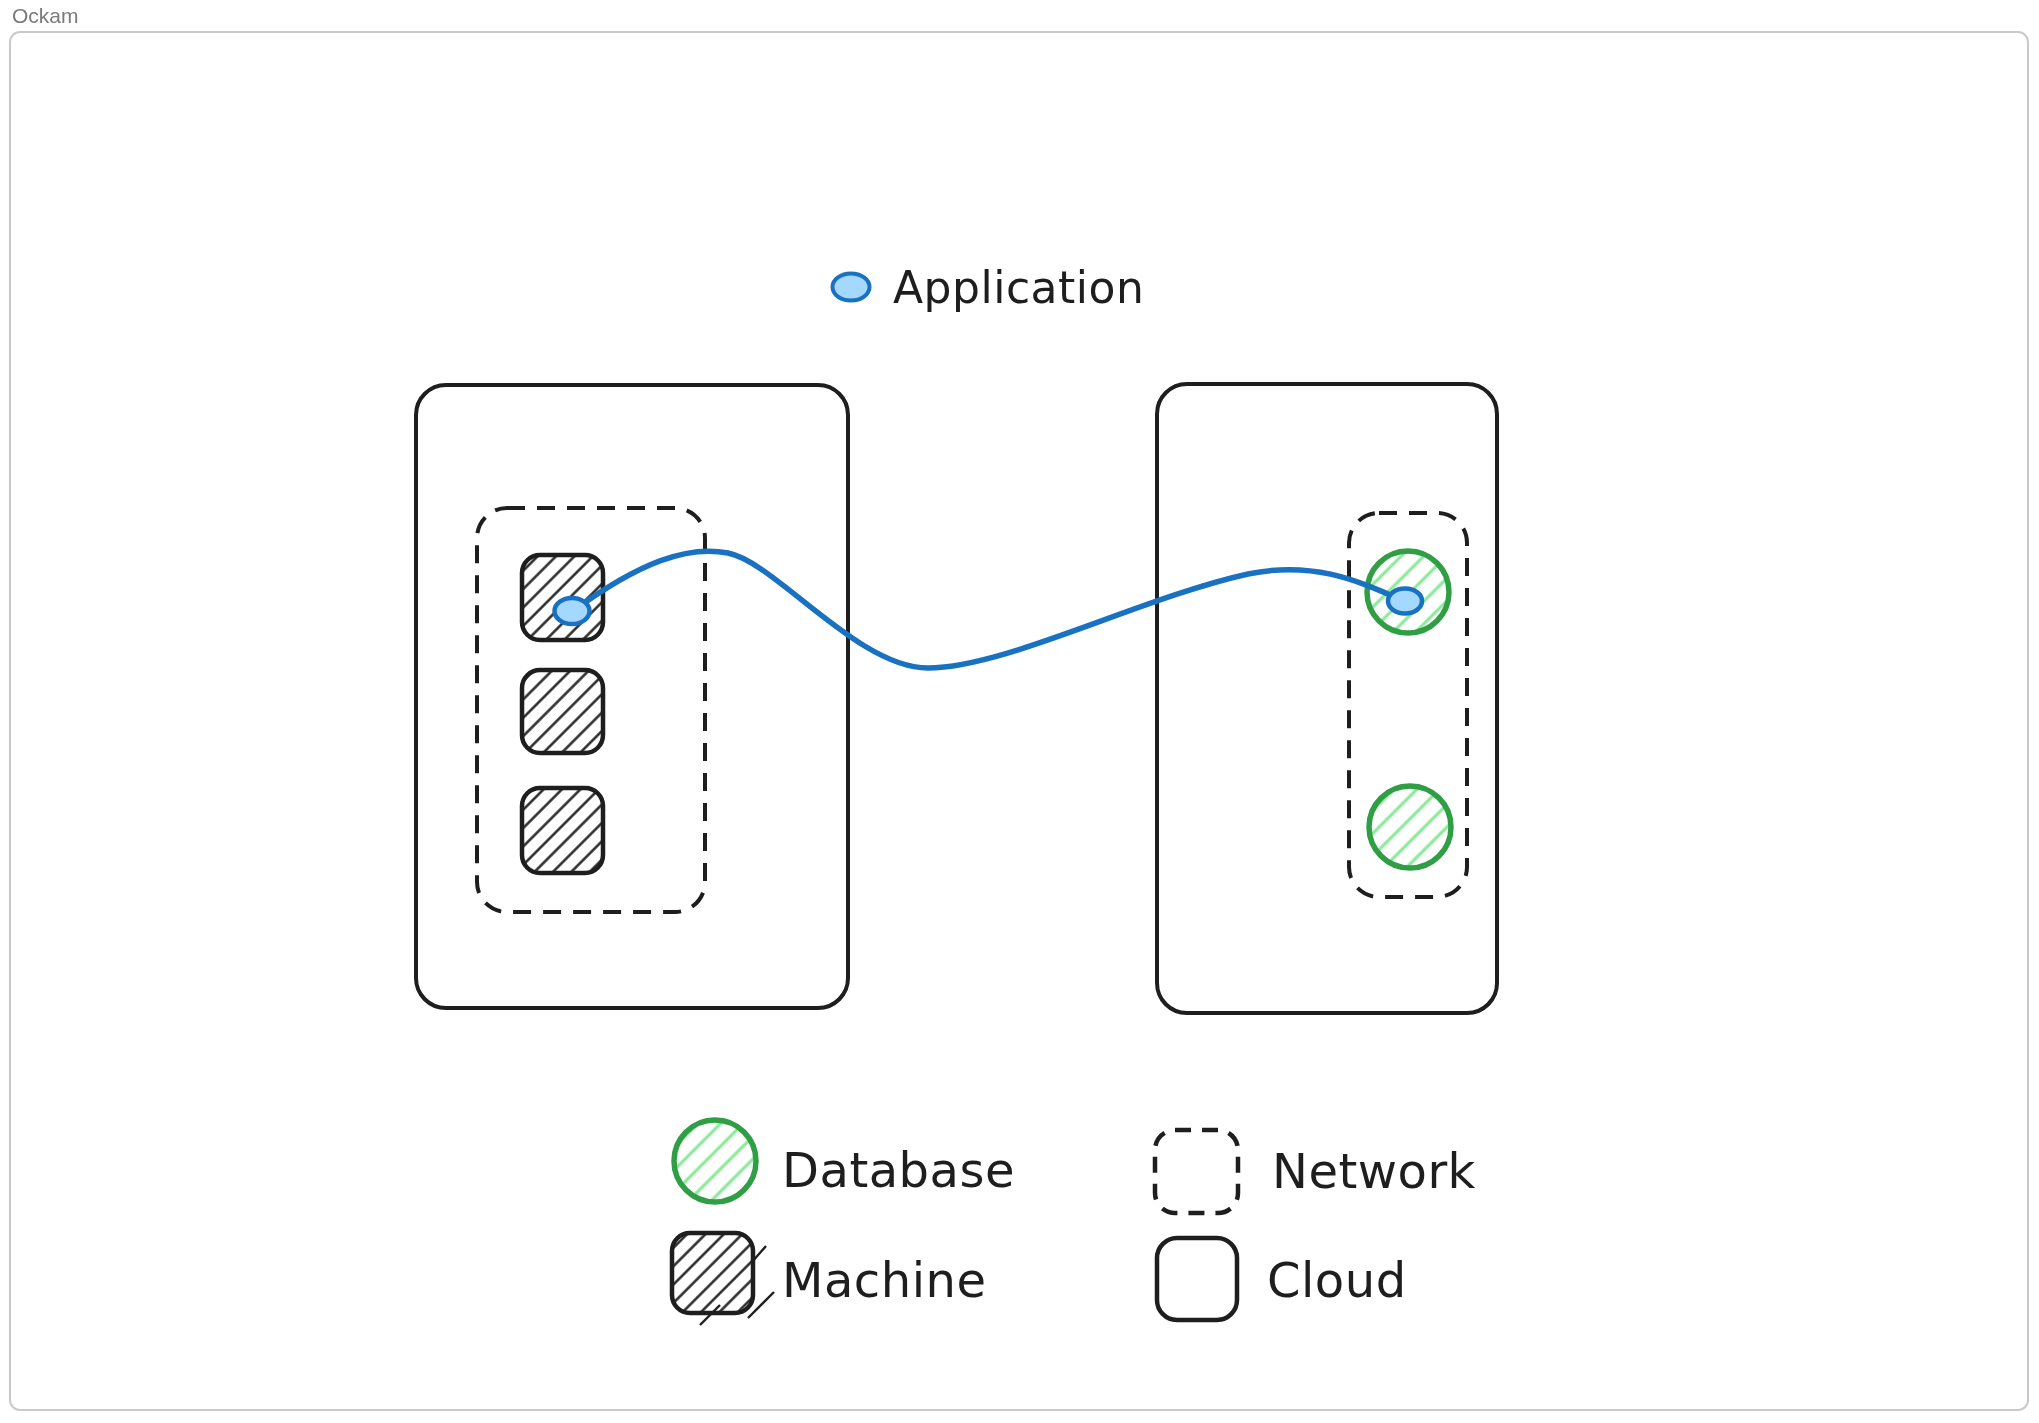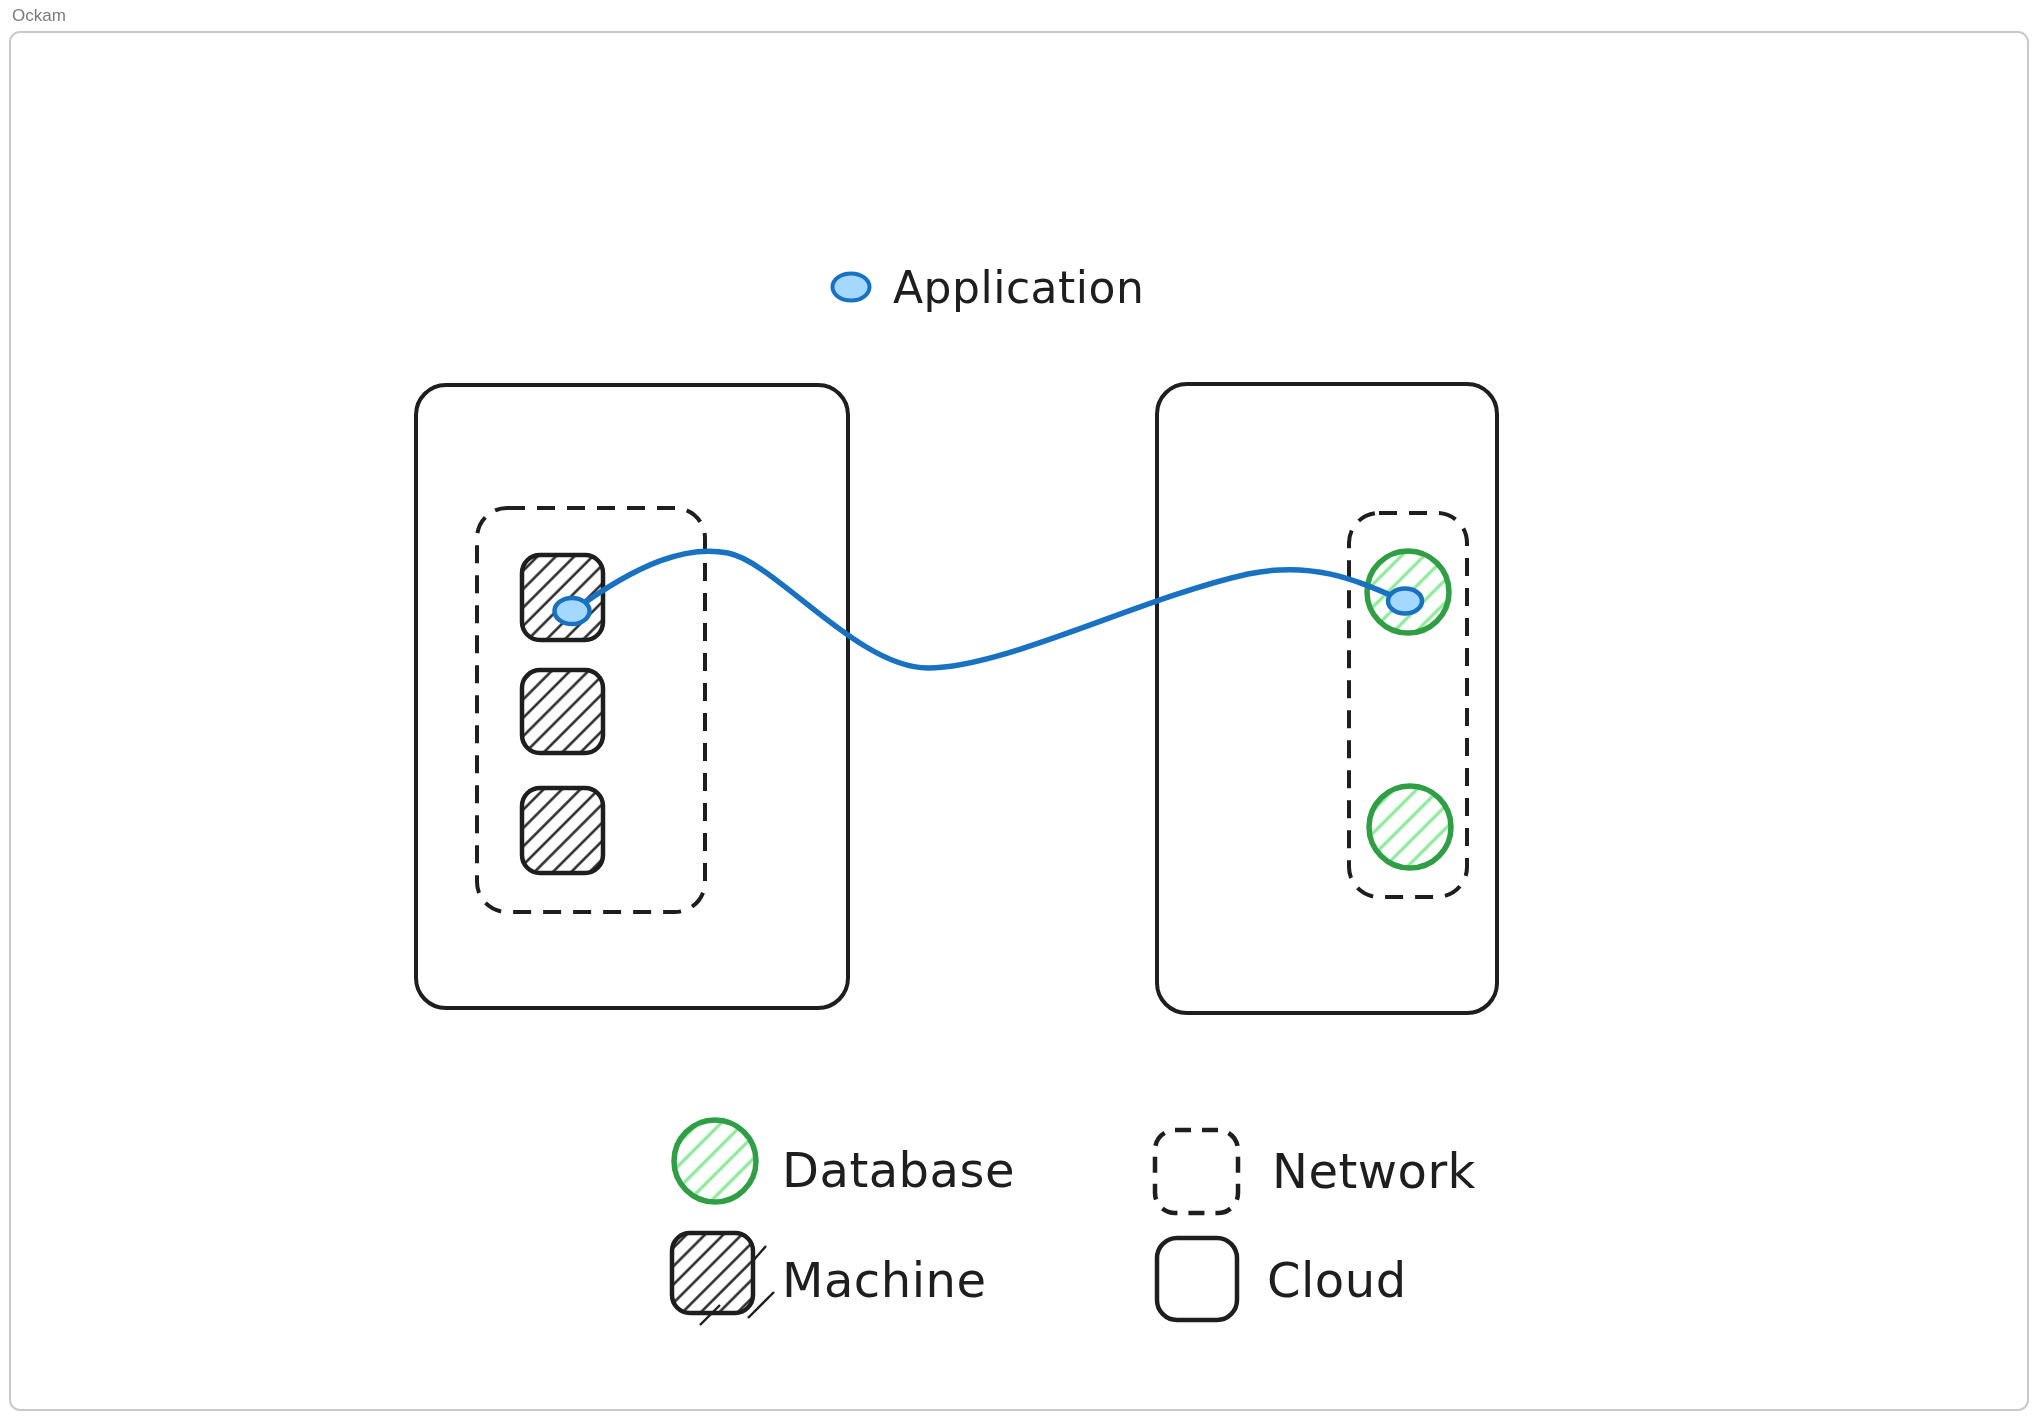--- a/index.html
+++ b/index.html
@@ -14,21 +14,21 @@
   .stage {
     position: relative;
     width: 2039px;
     height: 1423px;
     background: #ffffff;
   }
   .brand {
     position: absolute;
     left: 12px;
     top: 7px;
-    font-size: 17px;
+    font-size: 21px;
     line-height: 18px;
     color: #7a7a7a;
     font-family: "Liberation Sans", sans-serif;
     user-select: none;
   }
   svg.diagram {
     position: absolute;
     left: 0;
     top: 0;
     display: block;

